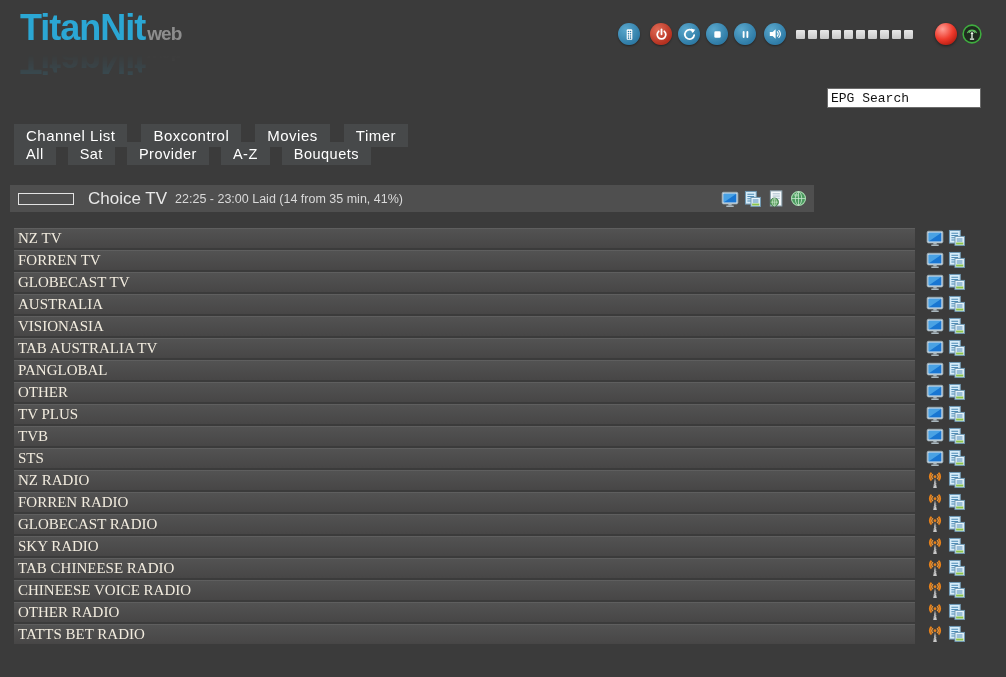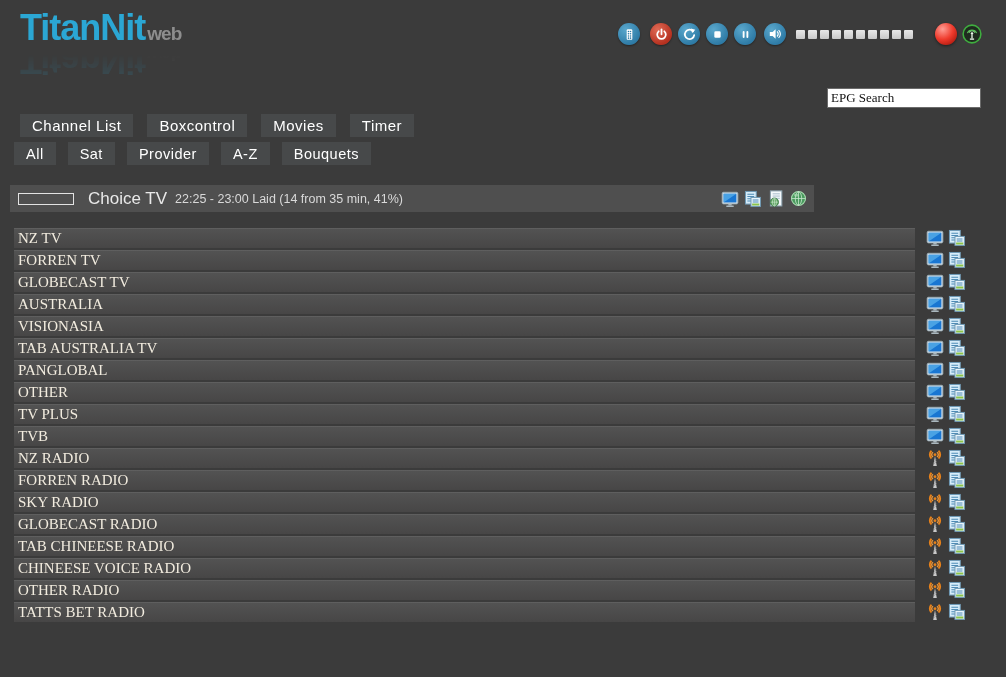--- a/index.html
+++ b/index.html
@@ -47,27 +47,27 @@
     box-shadow:0 1px 3px rgba(0,0,0,.5);
   }
   .stream-wrap { margin-left:5px; display:inline-flex; }
 
   
   .search-input {
     position:absolute; top:88px; right:25px;
     width:154px; height:20px;
     background:#fff; color:#111;
     border:1px solid #6b6b6b;
-    font-family:Liberation Serif, serif;
+    font-family:Liberation Mono, monospace;
     font-size:13px; padding:0 3px;
   }
 
   
   .btn-row { position:absolute; left:14px; display:flex; }
-  .tab-row { top:114px;margin-left:6px; }
+  .tab-row { top:124px; }
   .filter-row { top:142px; }
   .nav-btn {
     background:#47494a; color:#fff;
     border:none; cursor:pointer;
     font-family:"Liberation Sans", sans-serif;
     font-size:15px; line-height:22px; height:23px;
     padding:0 12px; margin-right:14px;
     letter-spacing:.5px;
   }
   .filter-row .nav-btn { margin-right:12px; font-size:14.5px; }
@@ -497,20 +497,46 @@
             <path d="M3 3.8h6 M3 5.8h6 M3 7.8h6 M3 9.8h5" stroke="#4d8ab5" stroke-width="0.9" fill="none"></path>
             <rect x="6.2" y="6.6" width="8.4" height="8" fill="#e9f5fc" stroke="#6f9ab5" stroke-width="0.9"></rect>
             <path d="M7.7 8.8h5.2 M7.7 10.6h5.2" stroke="#4d8ab5" stroke-width="0.9" fill="none"></path>
             <rect x="7.2" y="12" width="6.4" height="1.8" fill="#8bc34a"></rect>
           </svg>
       </span>
     </span>
   </div>
     <div class="channel-row">
     <div class="row-bar">
+      <div class="row-label">STS</div>
+    </div>
+    <span class="row-icons">
+      <span class="ic">
+        <svg viewBox="0 0 16 16" width="18" height="18">
+            <rect x="1" y="2" width="14" height="10.4" rx="1.2" fill="#dfe6ea" stroke="#8fa3ad" stroke-width="0.8"></rect>
+            <rect x="2.3" y="3.3" width="11.4" height="7.8" fill="#1976d2"></rect>
+            <polygon points="2.3,3.3 13.7,3.3 2.3,11.1" fill="#55aee8" opacity="0.8"></polygon>
+            <rect x="6.5" y="12.4" width="3" height="1.4" fill="#aab8bf"></rect>
+            <rect x="4.6" y="13.8" width="6.8" height="1.2" rx="0.5" fill="#aab8bf"></rect>
+          </svg>
+      </span>
+
+      <span class="ic">
+        <svg viewBox="0 0 16 16" width="18" height="18">
+            <rect x="1.3" y="1.3" width="9.6" height="11.2" fill="#d7ecf9" stroke="#6f9ab5" stroke-width="0.9"></rect>
+            <path d="M3 3.8h6 M3 5.8h6 M3 7.8h6 M3 9.8h5" stroke="#4d8ab5" stroke-width="0.9" fill="none"></path>
+            <rect x="6.2" y="6.6" width="8.4" height="8" fill="#e9f5fc" stroke="#6f9ab5" stroke-width="0.9"></rect>
+            <path d="M7.7 8.8h5.2 M7.7 10.6h5.2" stroke="#4d8ab5" stroke-width="0.9" fill="none"></path>
+            <rect x="7.2" y="12" width="6.4" height="1.8" fill="#8bc34a"></rect>
+          </svg>
+      </span>
+    </span>
+  </div>
+    <div class="channel-row">
+    <div class="row-bar">
       <div class="row-label">NZ RADIO</div>
     </div>
     <span class="row-icons">
 
       <span class="ic">
         <svg viewBox="0 0 16 16" width="18" height="18">
             <path d="M4.9 8.4 A4.6 4.6 0 0 1 4.9 1.6" fill="none" stroke="#e8821a" stroke-width="1.7"></path>
             <path d="M11.1 8.4 A4.6 4.6 0 0 0 11.1 1.6" fill="none" stroke="#e8821a" stroke-width="1.7"></path>
             <path d="M6.3 7.1 A2.4 2.4 0 0 1 6.3 2.9" fill="none" stroke="#ef9a3d" stroke-width="1.2"></path>
             <path d="M9.7 7.1 A2.4 2.4 0 0 0 9.7 2.9" fill="none" stroke="#ef9a3d" stroke-width="1.2"></path>
@@ -553,21 +579,21 @@
             <path d="M3 3.8h6 M3 5.8h6 M3 7.8h6 M3 9.8h5" stroke="#4d8ab5" stroke-width="0.9" fill="none"></path>
             <rect x="6.2" y="6.6" width="8.4" height="8" fill="#e9f5fc" stroke="#6f9ab5" stroke-width="0.9"></rect>
             <path d="M7.7 8.8h5.2 M7.7 10.6h5.2" stroke="#4d8ab5" stroke-width="0.9" fill="none"></path>
             <rect x="7.2" y="12" width="6.4" height="1.8" fill="#8bc34a"></rect>
           </svg>
       </span>
     </span>
   </div>
     <div class="channel-row">
     <div class="row-bar">
-      <div class="row-label">SKY RADIO</div>
+      <div class="row-label">GLOBECAST RADIO</div>
     </div>
     <span class="row-icons">
 
       <span class="ic">
         <svg viewBox="0 0 16 16" width="18" height="18">
             <path d="M4.9 8.4 A4.6 4.6 0 0 1 4.9 1.6" fill="none" stroke="#e8821a" stroke-width="1.7"></path>
             <path d="M11.1 8.4 A4.6 4.6 0 0 0 11.1 1.6" fill="none" stroke="#e8821a" stroke-width="1.7"></path>
             <path d="M6.3 7.1 A2.4 2.4 0 0 1 6.3 2.9" fill="none" stroke="#ef9a3d" stroke-width="1.2"></path>
             <path d="M9.7 7.1 A2.4 2.4 0 0 0 9.7 2.9" fill="none" stroke="#ef9a3d" stroke-width="1.2"></path>
             <circle cx="8" cy="5" r="1.3" fill="#e8821a"></circle>
@@ -581,21 +607,21 @@
             <path d="M3 3.8h6 M3 5.8h6 M3 7.8h6 M3 9.8h5" stroke="#4d8ab5" stroke-width="0.9" fill="none"></path>
             <rect x="6.2" y="6.6" width="8.4" height="8" fill="#e9f5fc" stroke="#6f9ab5" stroke-width="0.9"></rect>
             <path d="M7.7 8.8h5.2 M7.7 10.6h5.2" stroke="#4d8ab5" stroke-width="0.9" fill="none"></path>
             <rect x="7.2" y="12" width="6.4" height="1.8" fill="#8bc34a"></rect>
           </svg>
       </span>
     </span>
   </div>
     <div class="channel-row">
     <div class="row-bar">
-      <div class="row-label">GLOBECAST RADIO</div>
+      <div class="row-label">SKY RADIO</div>
     </div>
     <span class="row-icons">
 
       <span class="ic">
         <svg viewBox="0 0 16 16" width="18" height="18">
             <path d="M4.9 8.4 A4.6 4.6 0 0 1 4.9 1.6" fill="none" stroke="#e8821a" stroke-width="1.7"></path>
             <path d="M11.1 8.4 A4.6 4.6 0 0 0 11.1 1.6" fill="none" stroke="#e8821a" stroke-width="1.7"></path>
             <path d="M6.3 7.1 A2.4 2.4 0 0 1 6.3 2.9" fill="none" stroke="#ef9a3d" stroke-width="1.2"></path>
             <path d="M9.7 7.1 A2.4 2.4 0 0 0 9.7 2.9" fill="none" stroke="#ef9a3d" stroke-width="1.2"></path>
             <circle cx="8" cy="5" r="1.3" fill="#e8821a"></circle>

